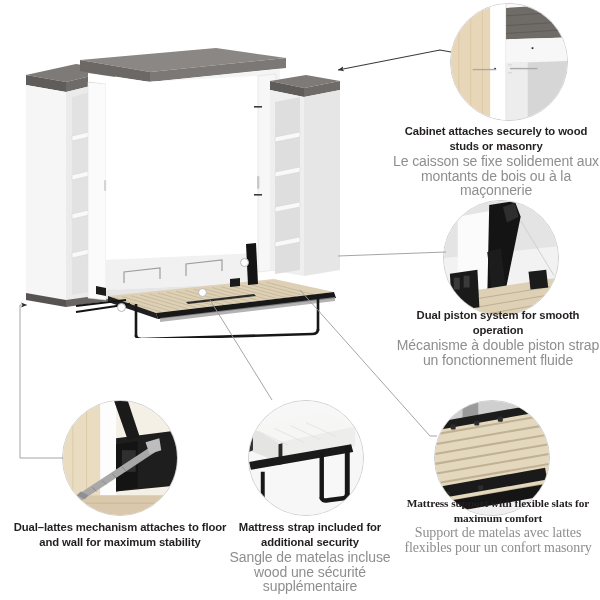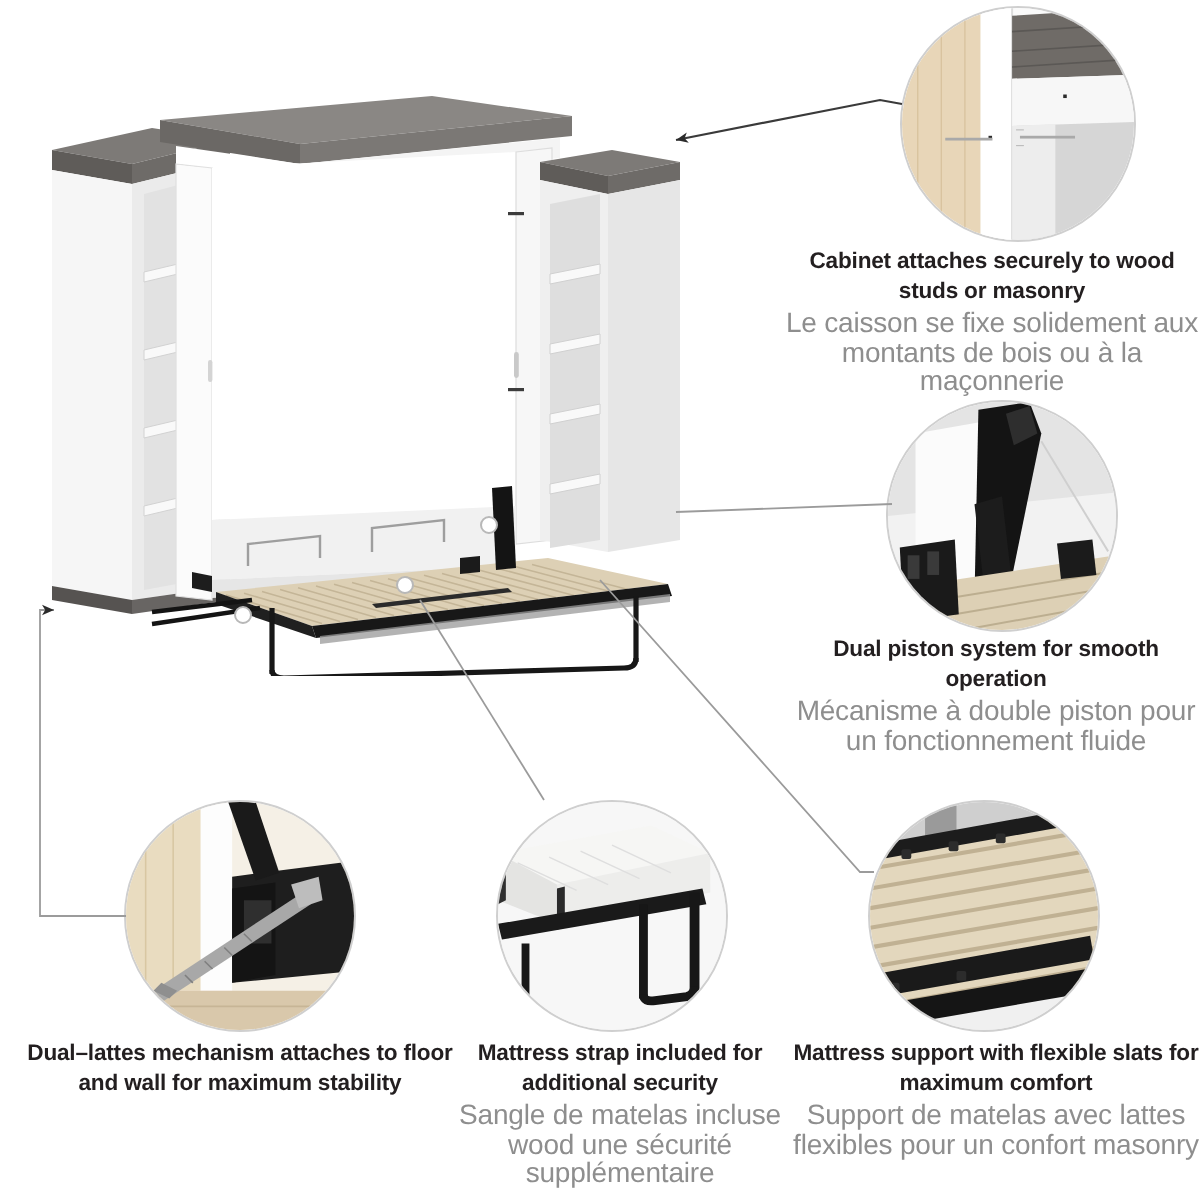--- a/index.html
+++ b/index.html
@@ -75,24 +75,24 @@
     display: block;
     color: #8e8e8e;
     font-weight: normal;
     font-size: 14px;
     line-height: 14.5px;
     letter-spacing: -0.1px;
     margin-top: 1px;
   }
 
   .cap-topright  { left: 392px; top: 124px; width: 208px; }
-  .cap-piston    { left: 396px; top: 318px; width: 204px; }
+  .cap-piston    { left: 396px; top: 308px; width: 204px; }
   .cap-dualmount { left: 6px;   top: 520px; width: 228px; }
   .cap-strap     { left: 228px; top: 520px; width: 164px; }
-  .cap-slats     { left: 396px; top: 520px; width: 204px; }
+  .cap-slats     { left: 396px; top: 496px; width: 204px; font-family: Liberation Serif, serif; }
 
   
   .dot {
     position: absolute;
     width: 9px; height: 9px;
     border-radius: 50%;
     background: #ffffff;
     border: 1px solid #b8b8b8;
     z-index: 6;
   }
@@ -395,21 +395,21 @@
     </svg>
   </div>
 
   <div class="caption cap-topright">
     <span class="hd">Cabinet attaches securely to wood studs or masonry</span>
     <span class="fr">Le caisson se fixe solidement aux montants de bois ou à la maçonnerie</span>
   </div>
 
   <div class="caption cap-piston">
     <span class="hd">Dual piston system for smooth operation</span>
-    <span class="fr">Mécanisme à double piston pour un fonctionnement fluide</span>
+    <span class="fr">Mécanisme à double piston strap un fonctionnement fluide</span>
   </div>
 
   <div class="caption cap-dualmount">
     <span class="hd">Dual–lattes mechanism attaches to floor and wall for maximum stability</span>
   </div>
 
   <div class="caption cap-strap">
     <span class="hd">Mattress strap included for additional security</span>
     <span class="fr">Sangle de matelas incluse wood une sécurité supplémentaire</span>
   </div>

